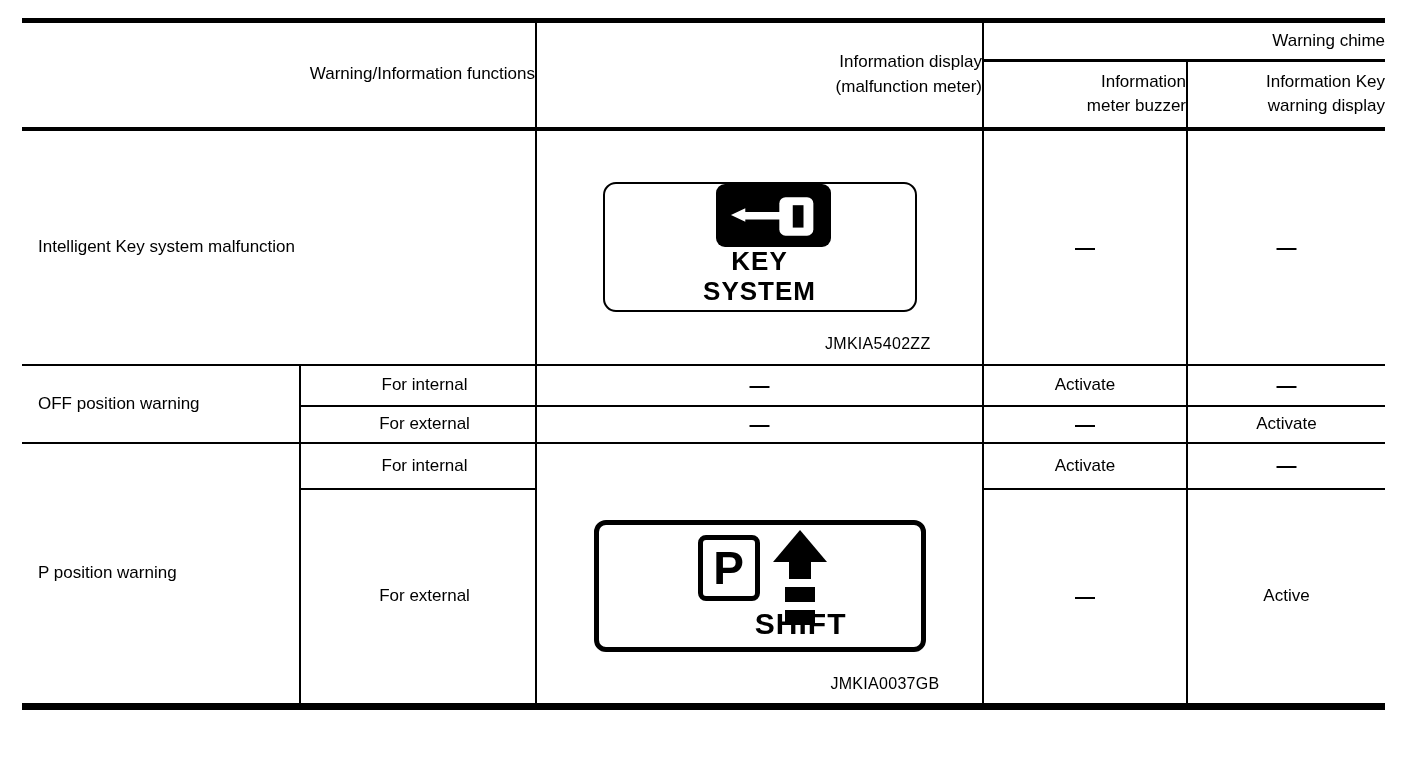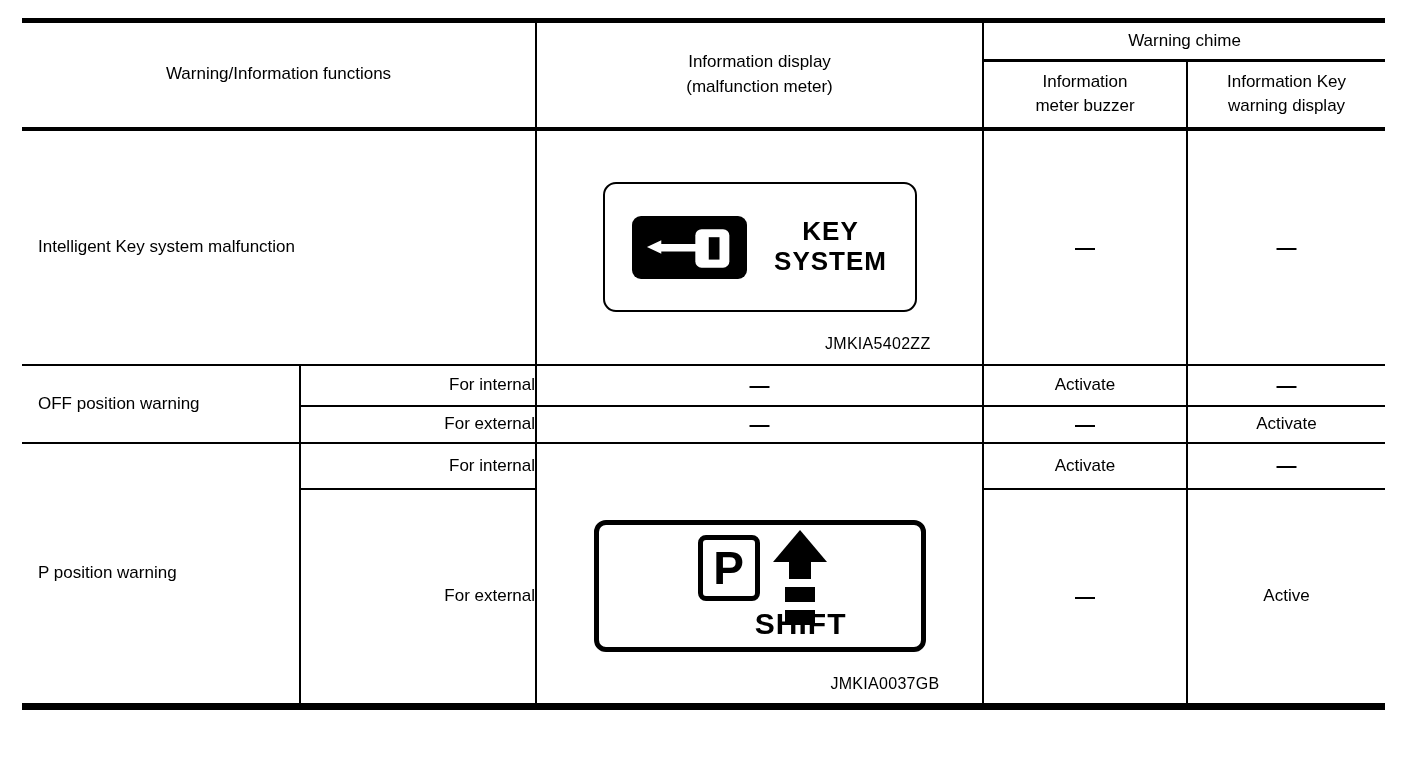--- a/index.html
+++ b/index.html
@@ -31,24 +31,24 @@
     background: #fff;
   }
   
   .edge-l { border-left: none; }
   .edge-r { border-right: none; }
   .top-rule    { border-top: 5px solid #000; }
   .hdr-rule    { border-bottom: 4px solid #000; }
   .chime-rule  { border-bottom: 3px solid #000; }
   .bottom-rule { border-bottom: 7px solid #000; }
 
-  th { text-align: center; line-height: 1.45; }
+  th { text-align: right; line-height: 1.45; }
   th span { display: block; }
   .fn   { text-align: left; padding-left: 16px; }
-  .sub  { text-align: right; padding-left: 13px; }
+  .sub  { text-align: center; padding-left: 13px; }
   .val  { text-align: center; }
   .dash { text-align: center; font-size: 20px; font-weight: bold; }
 
   
   .fig { position: relative; margin: 0 auto; }
   .fig-caption {
     position: absolute;
     top: 100%;
     right: -14px;
     margin-top: 23px;
@@ -59,20 +59,21 @@
 
   
   .fig-key { width: 314px; }
   .badge-key {
     width: 310px; height: 126px;
     border: 2px solid #000;
     border-radius: 13px;
     display: flex;
     align-items: center;
     background: #fff;
+    flex-direction: column;
   }
   .key-plate {
     width: 115px; height: 63px;
     background: #000;
     border-radius: 9px;
     margin-left: 27px;
     display: flex; align-items: center; justify-content: center;
     flex: 0 0 auto;
   }
   .key-plate svg { display: block; }

